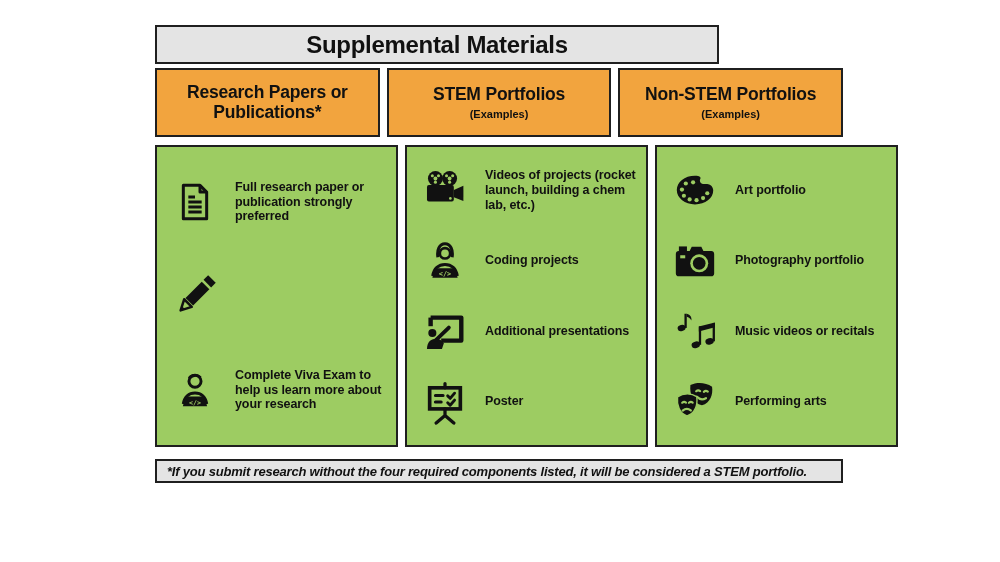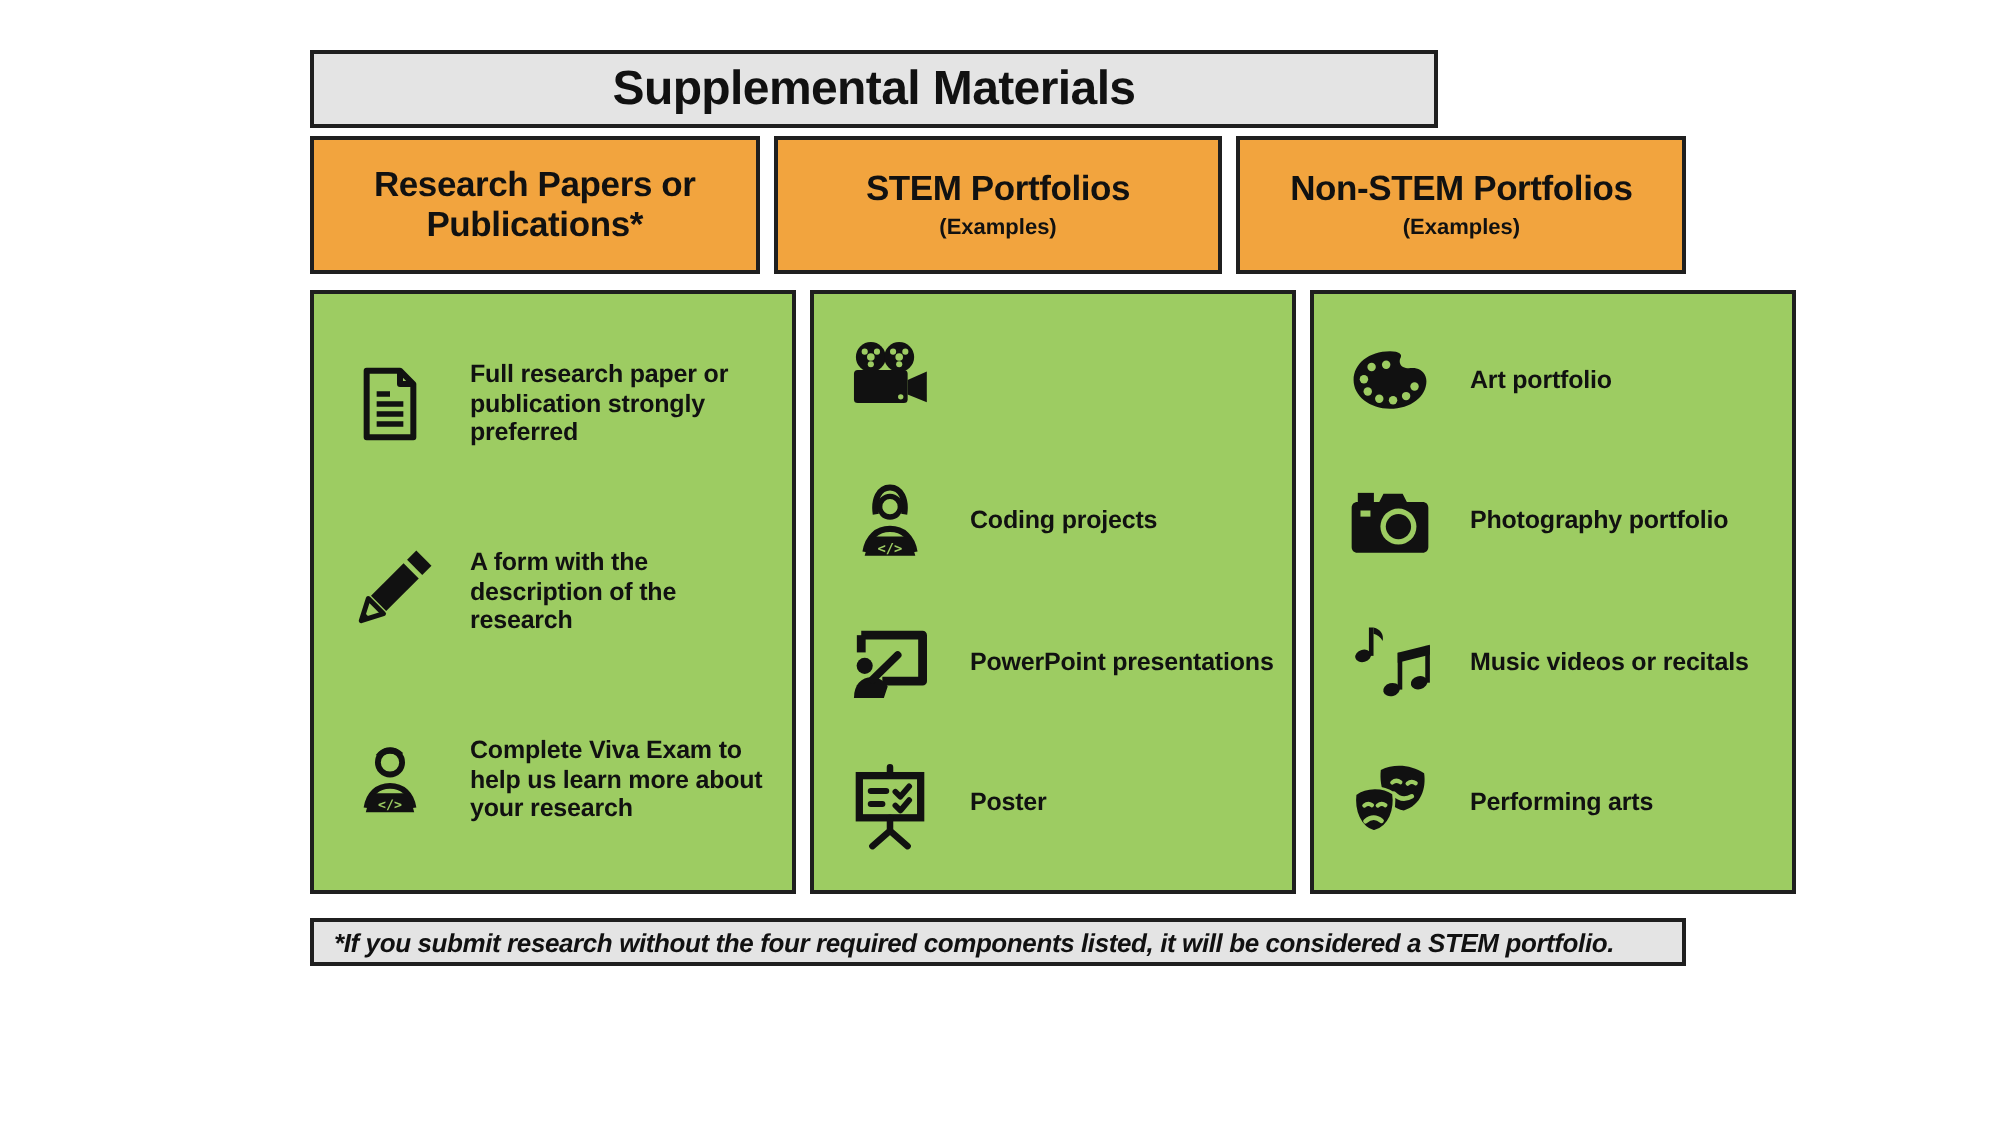--- a/index.html
+++ b/index.html
@@ -96,21 +96,20 @@
         <span class="icon-wrap">
           <svg viewBox="0 0 24 24" width="46" height="46">
             <g transform="rotate(45 12 12)">
               <rect x="9.2" y="-0.5" width="5.6" height="3.4" fill="#111"></rect>
               <rect x="9.2" y="4.2" width="5.6" height="12" fill="#111"></rect>
               <path d="M9.2 17.2h5.6L12 22.6z" fill="none" stroke="#111" stroke-width="1.3" stroke-linejoin="round"></path>
               <path d="M11 20.5 12 22.6 13 20.5z" fill="#111"></path>
             </g>
           </svg>
         </span>
-        <span class="item-text">A form with the description of the research</span>
       </div>
       <div class="item-row">
         <span class="icon-wrap">
           <svg viewBox="0 0 24 24" width="44" height="44">
             <circle cx="12" cy="7.2" r="3.3" fill="none" stroke="#111" stroke-width="1.6"></circle>
             <path d="M8.8 5.6c1.2-1.8 4.4-2.2 6.2-.4" fill="none" stroke="#111" stroke-width="1.6"></path>
             <path d="M5.6 19.6c.6-3.8 3-6 6.4-6s5.8 2.2 6.4 6" fill="none" stroke="#111" stroke-width="1.6"></path>
             <path d="M6.8 15.6h10.4l1.4 5.2H5.4z" fill="#111"></path>
             <text x="12" y="20" font-size="3.6" fill="#9DCC62" text-anchor="middle" font-family="DejaVu Sans Mono, monospace" font-weight="bold">&lt;/&gt;</text>
           </svg>
@@ -135,20 +134,21 @@
               <circle cx="8.6" cy="4.6" r="0.8"></circle>
               <circle cx="7" cy="7.9" r="0.8"></circle>
               <circle cx="14.4" cy="6" r="1"></circle>
               <circle cx="12.8" cy="4.6" r="0.8"></circle>
               <circle cx="16" cy="4.6" r="0.8"></circle>
               <circle cx="14.4" cy="7.9" r="0.8"></circle>
               <circle cx="14.8" cy="16.4" r="0.7"></circle>
             </g>
           </svg>
         </span>
+        <span class="item-text">Videos of projects (rocket launch, building a chem lab, etc.)</span>
       </div>
       <div class="item-row">
         <span class="icon-wrap">
           <svg viewBox="0 0 24 24" width="46" height="46">
             <path d="M8.3 10c-.6-3.8.8-7 3.7-7s4.3 3.2 3.7 7" fill="none" stroke="#111" stroke-width="1.6"></path>
             <circle cx="12" cy="8" r="2.7" fill="none" stroke="#111" stroke-width="1.4"></circle>
             <path d="M5.6 19.8c.6-3.8 3-6 6.4-6s5.8 2.2 6.4 6" fill="none" stroke="#111" stroke-width="1.6"></path>
             <path d="M6.8 15.8h10.4l1.4 5H5.4z" fill="#111"></path>
             <text x="12" y="20" font-size="3.6" fill="#9DCC62" text-anchor="middle" font-family="DejaVu Sans Mono, monospace" font-weight="bold">&lt;/&gt;</text>
           </svg>
@@ -158,21 +158,21 @@
       <div class="item-row">
         <span class="icon-wrap">
           <svg viewBox="0 0 24 24" width="46" height="46">
             <path d="M4.5 5h16v12H10" fill="none" stroke="#111" stroke-width="2.3" stroke-linejoin="round"></path>
             <path d="M4.5 5v4.5" stroke="#111" stroke-width="2.3"></path>
             <circle cx="5.4" cy="13" r="2.1" fill="#111"></circle>
             <path d="M2.6 21.4c0-3.6 2-5.4 4.6-5.4 1.9 0 3.3 1 4.2 2.4l-1 3z" fill="#111"></path>
             <path d="M7.4 16.6 14 10.2" stroke="#111" stroke-width="2" stroke-linecap="round"></path>
           </svg>
         </span>
-        <span class="item-text">PowerPoint presentations</span>
+        <span class="item-text">Additional presentations</span>
       </div>
       <div class="item-row">
         <span class="icon-wrap">
           <svg viewBox="0 0 24 24" width="46" height="46">
             <rect x="4" y="4.6" width="16" height="11" fill="none" stroke="#111" stroke-width="1.9"></rect>
             <path d="M12 2.4v2.2M12 15.6v3.4M12 19l-4.6 4M12 19l4.6 4" fill="none" stroke="#111" stroke-width="1.7" stroke-linecap="round"></path>
             <path d="M7 8.6h4M7 12h3" stroke="#111" stroke-width="1.6" stroke-linecap="round"></path>
             <path d="M13.4 8.8l1.3 1.3 2.3-2.7M13.4 12.4l1.3 1.3 2.3-2.7" fill="none" stroke="#111" stroke-width="1.5" stroke-linecap="round" stroke-linejoin="round"></path>
           </svg>
         </span>

